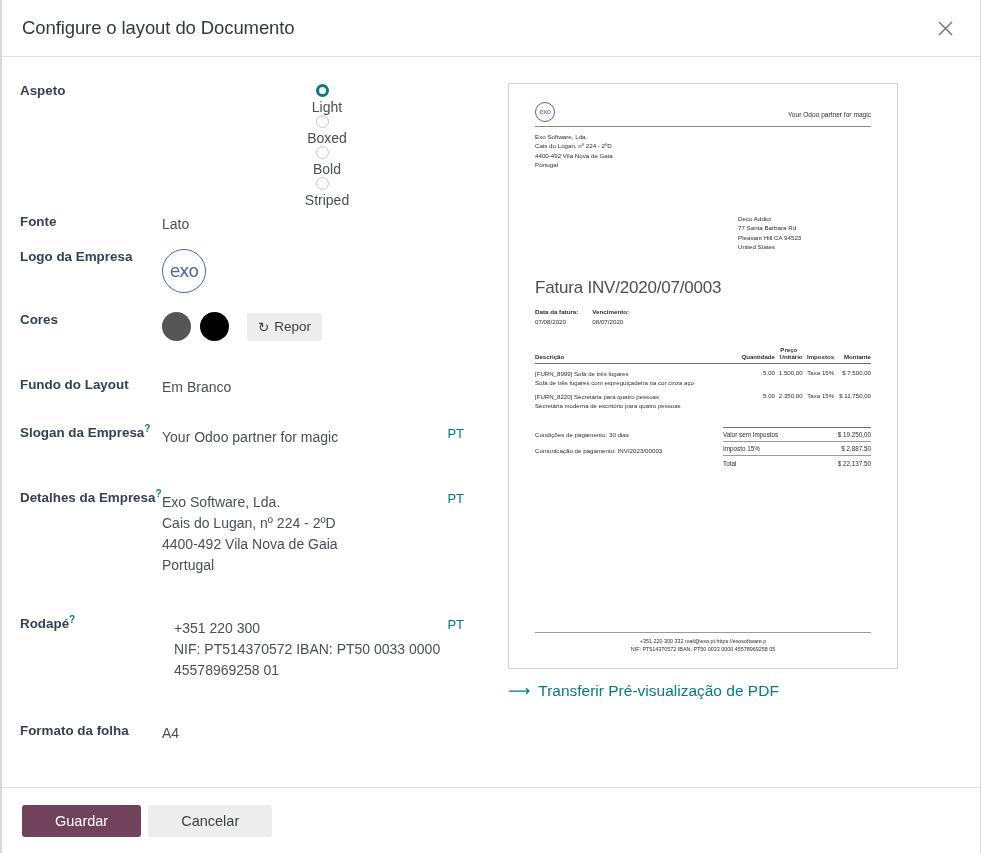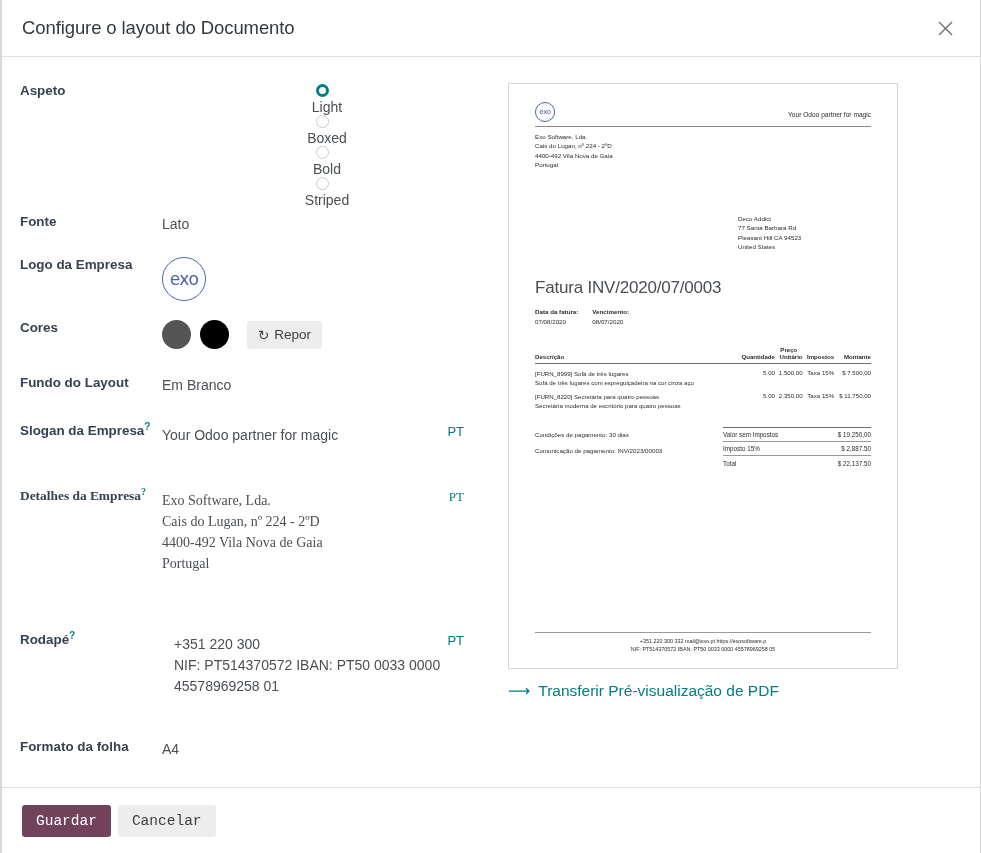--- a/index.html
+++ b/index.html
@@ -323,23 +323,23 @@
     display: flex;
     align-items: center;
     padding: 0 20px;
     box-sizing: border-box;
     gap: 7px;
   }
   .btn {
     border: none;
     border-radius: 3px;
     font-size: 14.5px;
-    padding: 8px 14px;
-    cursor: pointer;
-    font-family: Liberation Mono, monospace;
+    padding: 8px 33px;
+    cursor: pointer;
+    font-family: Liberation Sans, sans-serif;
   }
   .btn-primary { background: #71435b; color: #ffffff; }
   .btn-secondary { background: #ededed; color: #3c4043; }
 </style>
 </head>
 <body>
 
 <div class="dialog">
 
   <div class="dlg-header">
@@ -371,35 +371,35 @@
             <span class="radio-dot"></span>
             <span class="radio-label">Bold</span>
           </label>
           <label class="radio-item">
             <span class="radio-dot"></span>
             <span class="radio-label">Striped</span>
           </label>
         </div>
       </div>
 
-      <div class="f-row" style="margin-bottom:22px;">
+      <div class="f-row" style="margin-bottom:14px;">
         <div class="f-label">Fonte</div>
         <div class="f-value">Lato</div>
       </div>
 
       <div class="f-row" style="margin-bottom:19px;">
         <div class="f-label">Logo da Empresa</div>
         <div class="f-value">
           <div class="logo-circle">
             <span class="logotext">exo</span>
           </div>
         </div>
       </div>
 
-      <div class="f-row" style="margin-bottom:26px;">
+      <div class="f-row" style="margin-bottom:36px;">
         <div class="f-label">Cores</div>
         <div class="f-value colors-row">
           <span class="swatch" style="background:#555555"></span>
           <span class="swatch" style="background:#000000"></span>
           <button class="reset-btn">
             <span>↻</span>
             <span>Repor</span>
           </button>
         </div>
       </div>
@@ -412,21 +412,21 @@
       <div class="f-row" style="margin-bottom:40px;">
         <div class="f-label">
           <span>Slogan da Empresa</span><span class="q">?</span>
         </div>
         <div class="f-value narrow" style="padding-top:4px;">
           <div>Your Odoo partner for magic</div>
           <span class="pt-badge">PT</span>
         </div>
       </div>
 
-      <div class="f-row" style="margin-bottom:56px;font-family:Liberation Serif, serif;">
+      <div class="f-row" style="margin-bottom:38px;">
         <div class="f-label">
           <span>Detalhes da Empresa</span><span class="q">?</span>
         </div>
         <div class="f-value narrow" style="padding-top:4px;">
           <div>
             <div>Exo Software, Lda.</div>
             <div>Cais do Lugan, nº 224 - 2ºD</div>
             <div>4400-492 Vila Nova de Gaia</div>
             <div>Portugal</div>
           </div>

